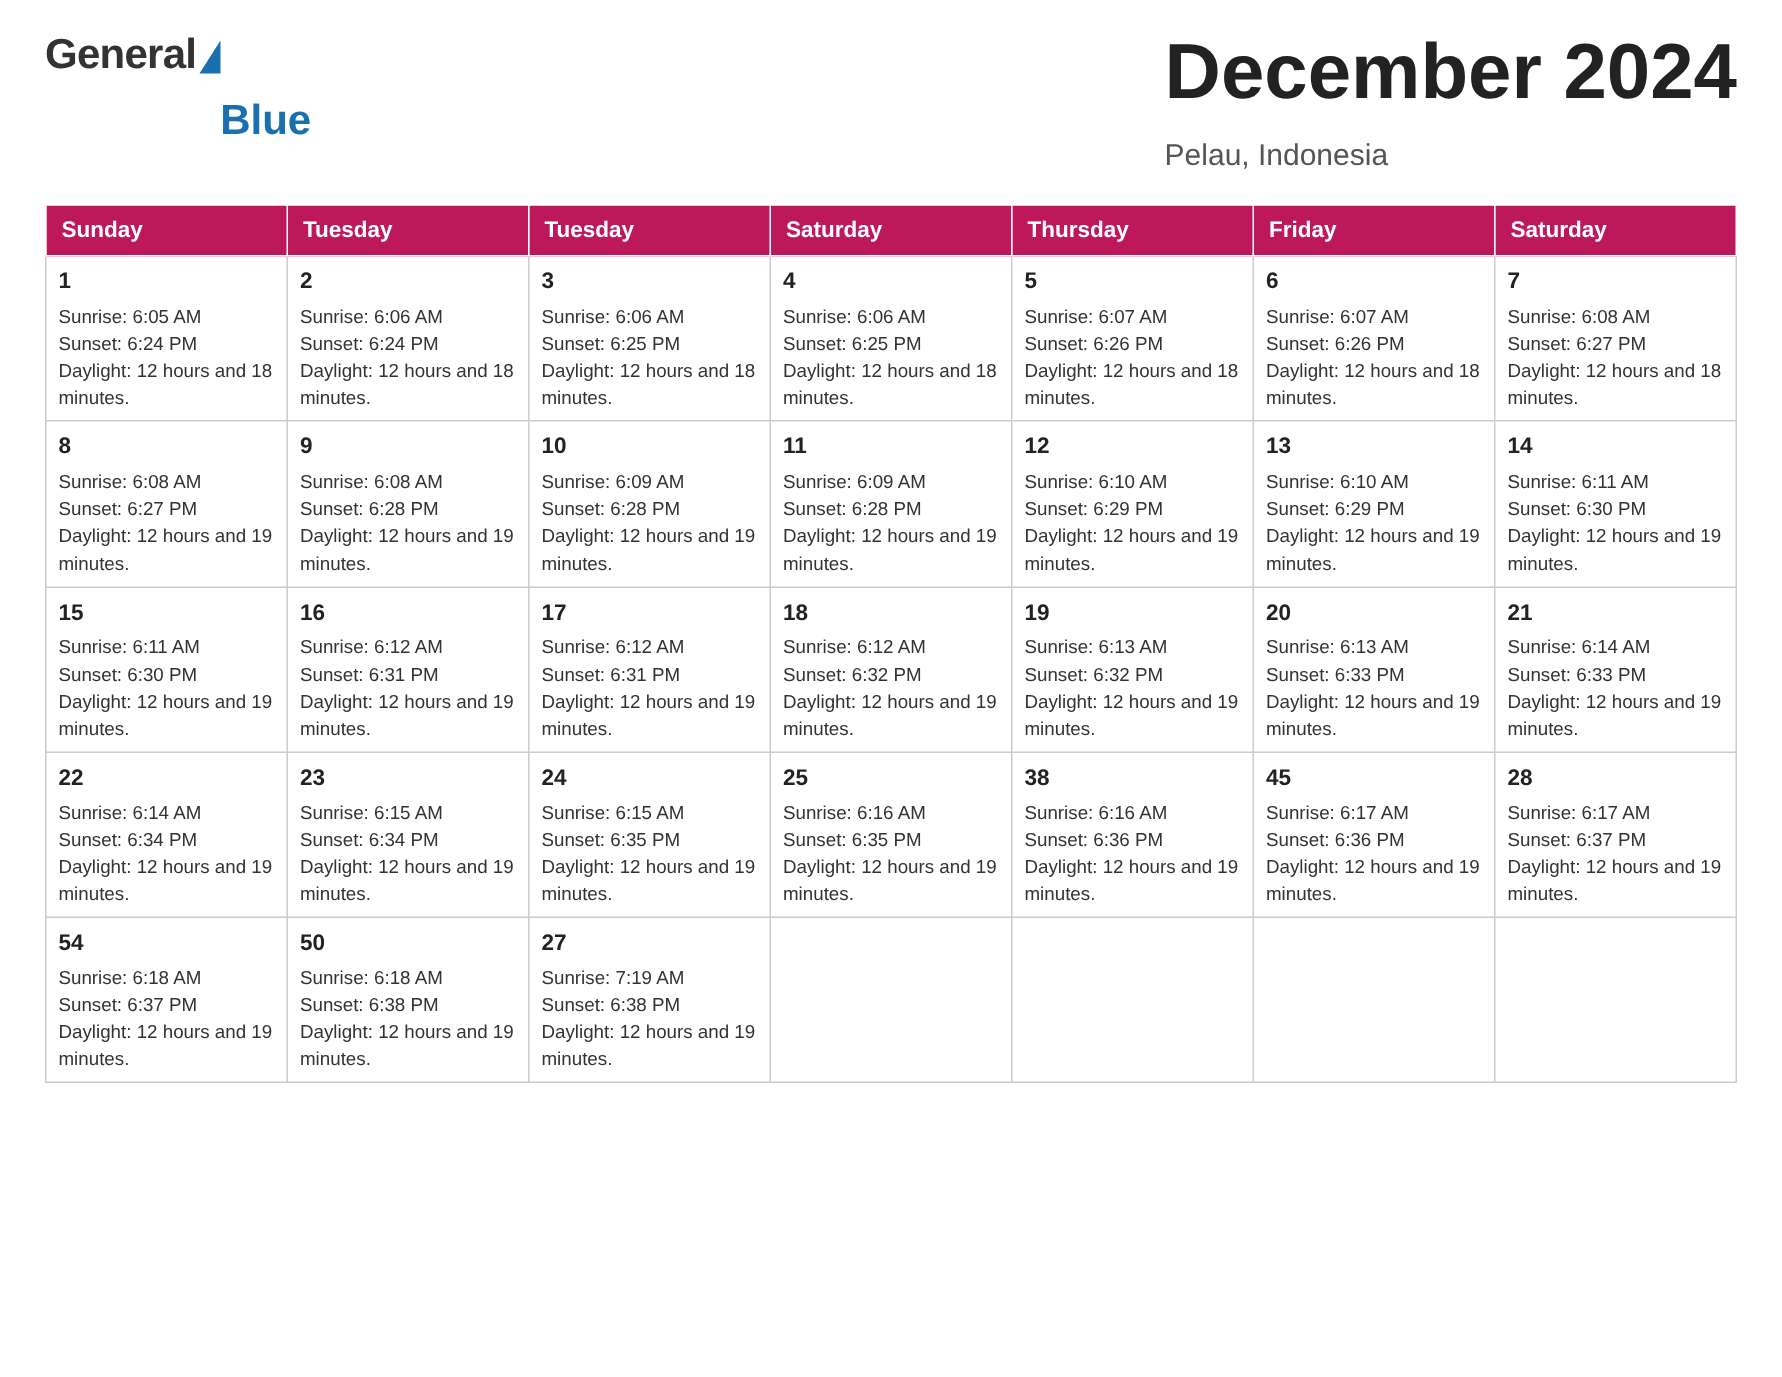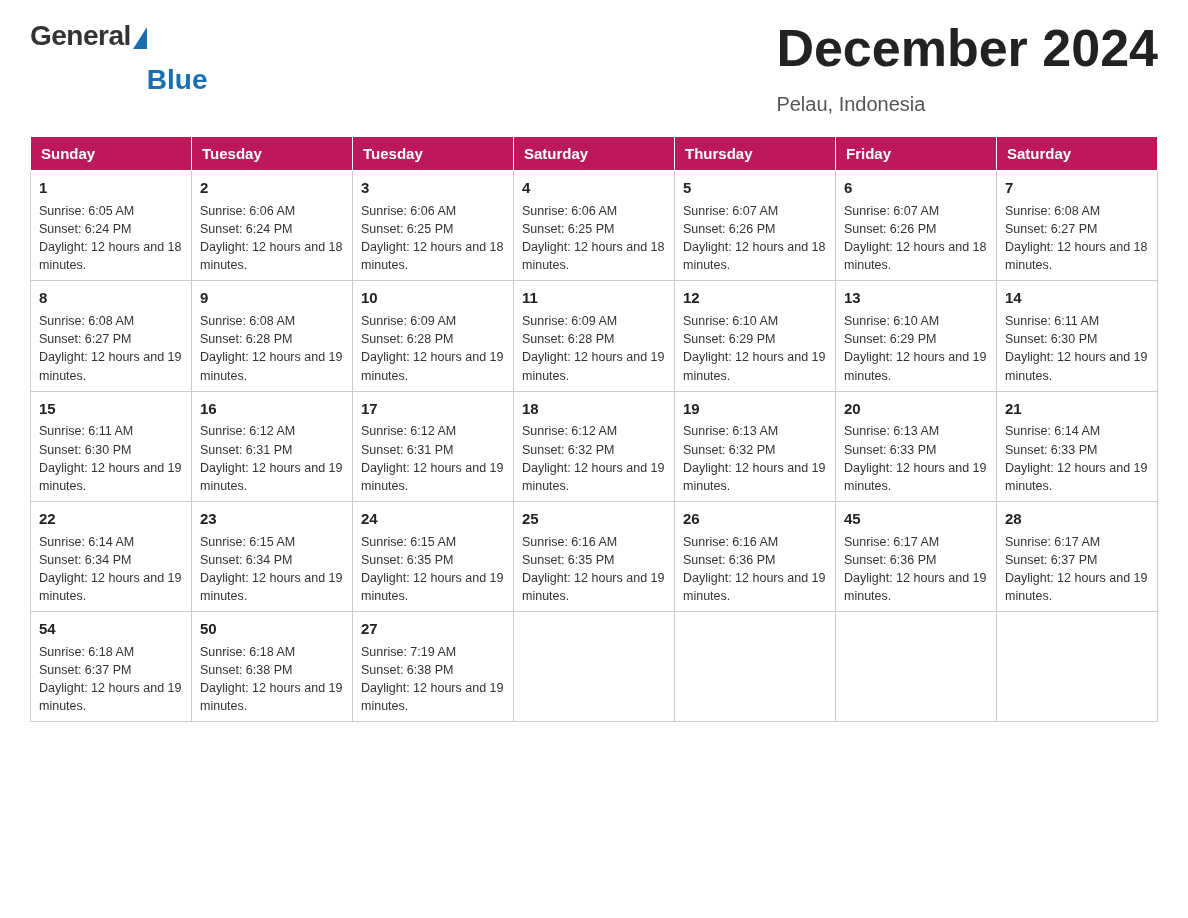--- a/index.html
+++ b/index.html
@@ -278,21 +278,21 @@
           <div>Sunset: 6:35 PM</div>
           <div>Daylight: 12 hours and 19 minutes.</div>
         </td>
         <td class="row-separator">
           <span class="day-number">25</span>
           <div>Sunrise: 6:16 AM</div>
           <div>Sunset: 6:35 PM</div>
           <div>Daylight: 12 hours and 19 minutes.</div>
         </td>
         <td class="row-separator">
-          <span class="day-number">26</span>
+          <span class="day-number">38</span>
           <div>Sunrise: 6:16 AM</div>
           <div>Sunset: 6:36 PM</div>
           <div>Daylight: 12 hours and 19 minutes.</div>
         </td>
         <td class="row-separator">
           <span class="day-number">45</span>
           <div>Sunrise: 6:17 AM</div>
           <div>Sunset: 6:36 PM</div>
           <div>Daylight: 12 hours and 19 minutes.</div>
         </td>

